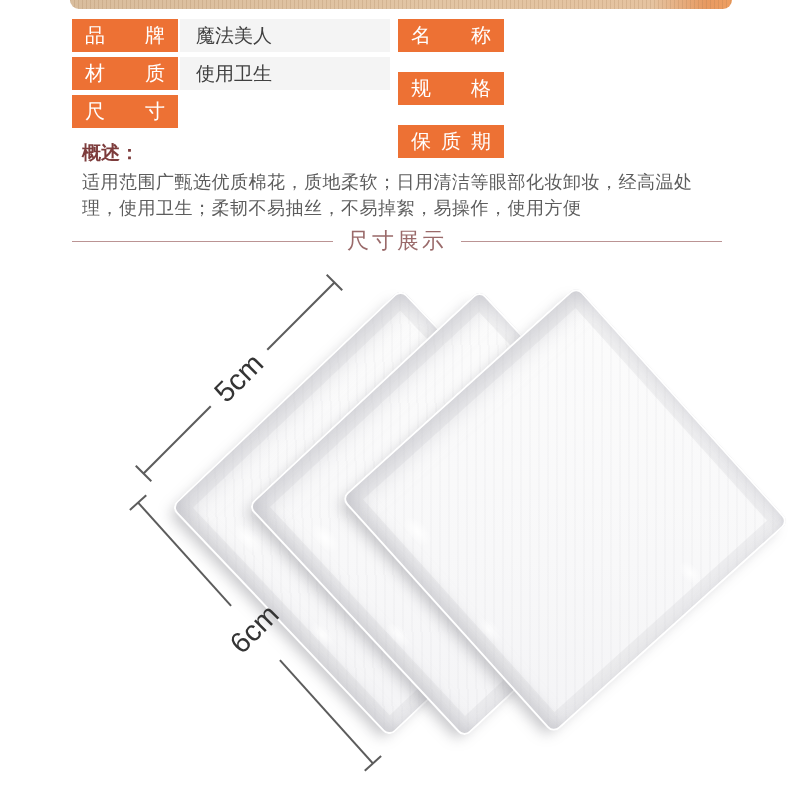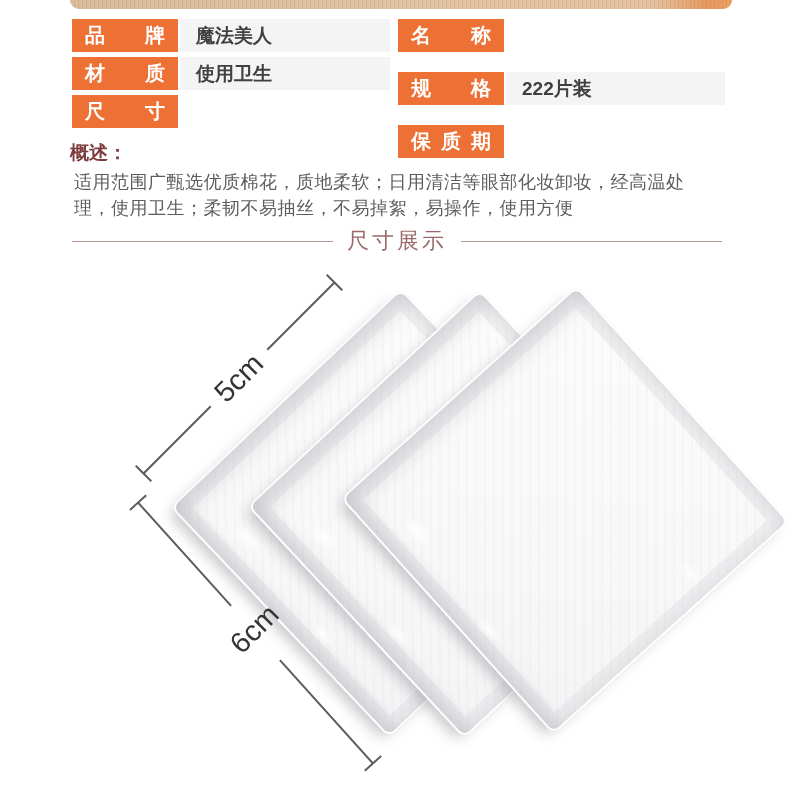--- a/index.html
+++ b/index.html
@@ -19,39 +19,39 @@
   }
 
   
   .spec-wrap{
     position:absolute;left:72px;top:19px;width:653px;
     display:flex;gap:8px;
   }
   .spec-col{display:flex;flex-direction:column;gap:5px;}
   .spec-col.left{width:318px;}
   .spec-col.right{width:327px;gap:20px;}
-  .spec-row{display:flex;gap:2px;height:33px;font-weight:bold;}
+  .spec-row{display:flex;gap:2px;height:33px;}
   .spec-label{
     width:106px;flex:0 0 106px;background:#ed7134;color:#ffffff;
     font-size:20px;line-height:33px;padding:0 13px;box-sizing:border-box;
     text-align:justify;text-align-last:justify;
   }
   .spec-value{
     flex:1;background:#f4f4f4;color:#404040;
     font-size:19px;line-height:33px;padding-left:16px;
     white-space:nowrap;overflow:hidden;
   }
 
   
   .overview{position:absolute;left:70px;top:141px;width:656px;}
   .overview-heading{
-    color:#7d3c3c;font-size:19px;font-weight:bold;line-height:24px;
+    color:#7d3c3c;font-size:19px;font-weight:bold;line-height:24px;margin-left:12px;
   }
   .overview-body{
-    margin-left:4px;margin-top:4px;width:640px;
+    margin-left:12px;margin-top:4px;width:640px;
     color:#5d5d5d;font-size:18px;line-height:26px;letter-spacing:.5px;
   }
 
   
   .section-divider{
     position:absolute;left:72px;top:229px;width:650px;height:24px;
     display:flex;align-items:center;
   }
   .divider-line{flex:1;height:1px;background:#bb9494;}
   .divider-title{
@@ -119,21 +119,20 @@
     <div class="spec-row">
       <div class="spec-label">尺寸</div>
     </div>
   </div>
   <div class="spec-col right">
     <div class="spec-row">
       <div class="spec-label">名称</div>
     </div>
     <div class="spec-row">
       <div class="spec-label">规格</div>
-      <div class="spec-value">222片装</div>
     </div>
     <div class="spec-row">
       <div class="spec-label">保质期</div>
     </div>
   </div>
 </div>
 
 <div class="overview">
   <div class="overview-heading">概述：</div>
   <div class="overview-body">适用范围广甄选优质棉花，质地柔软；日用清洁等眼部化妆卸妆，经高温处理，使用卫生；柔韧不易抽丝，不易掉絮，易操作，使用方便</div>

